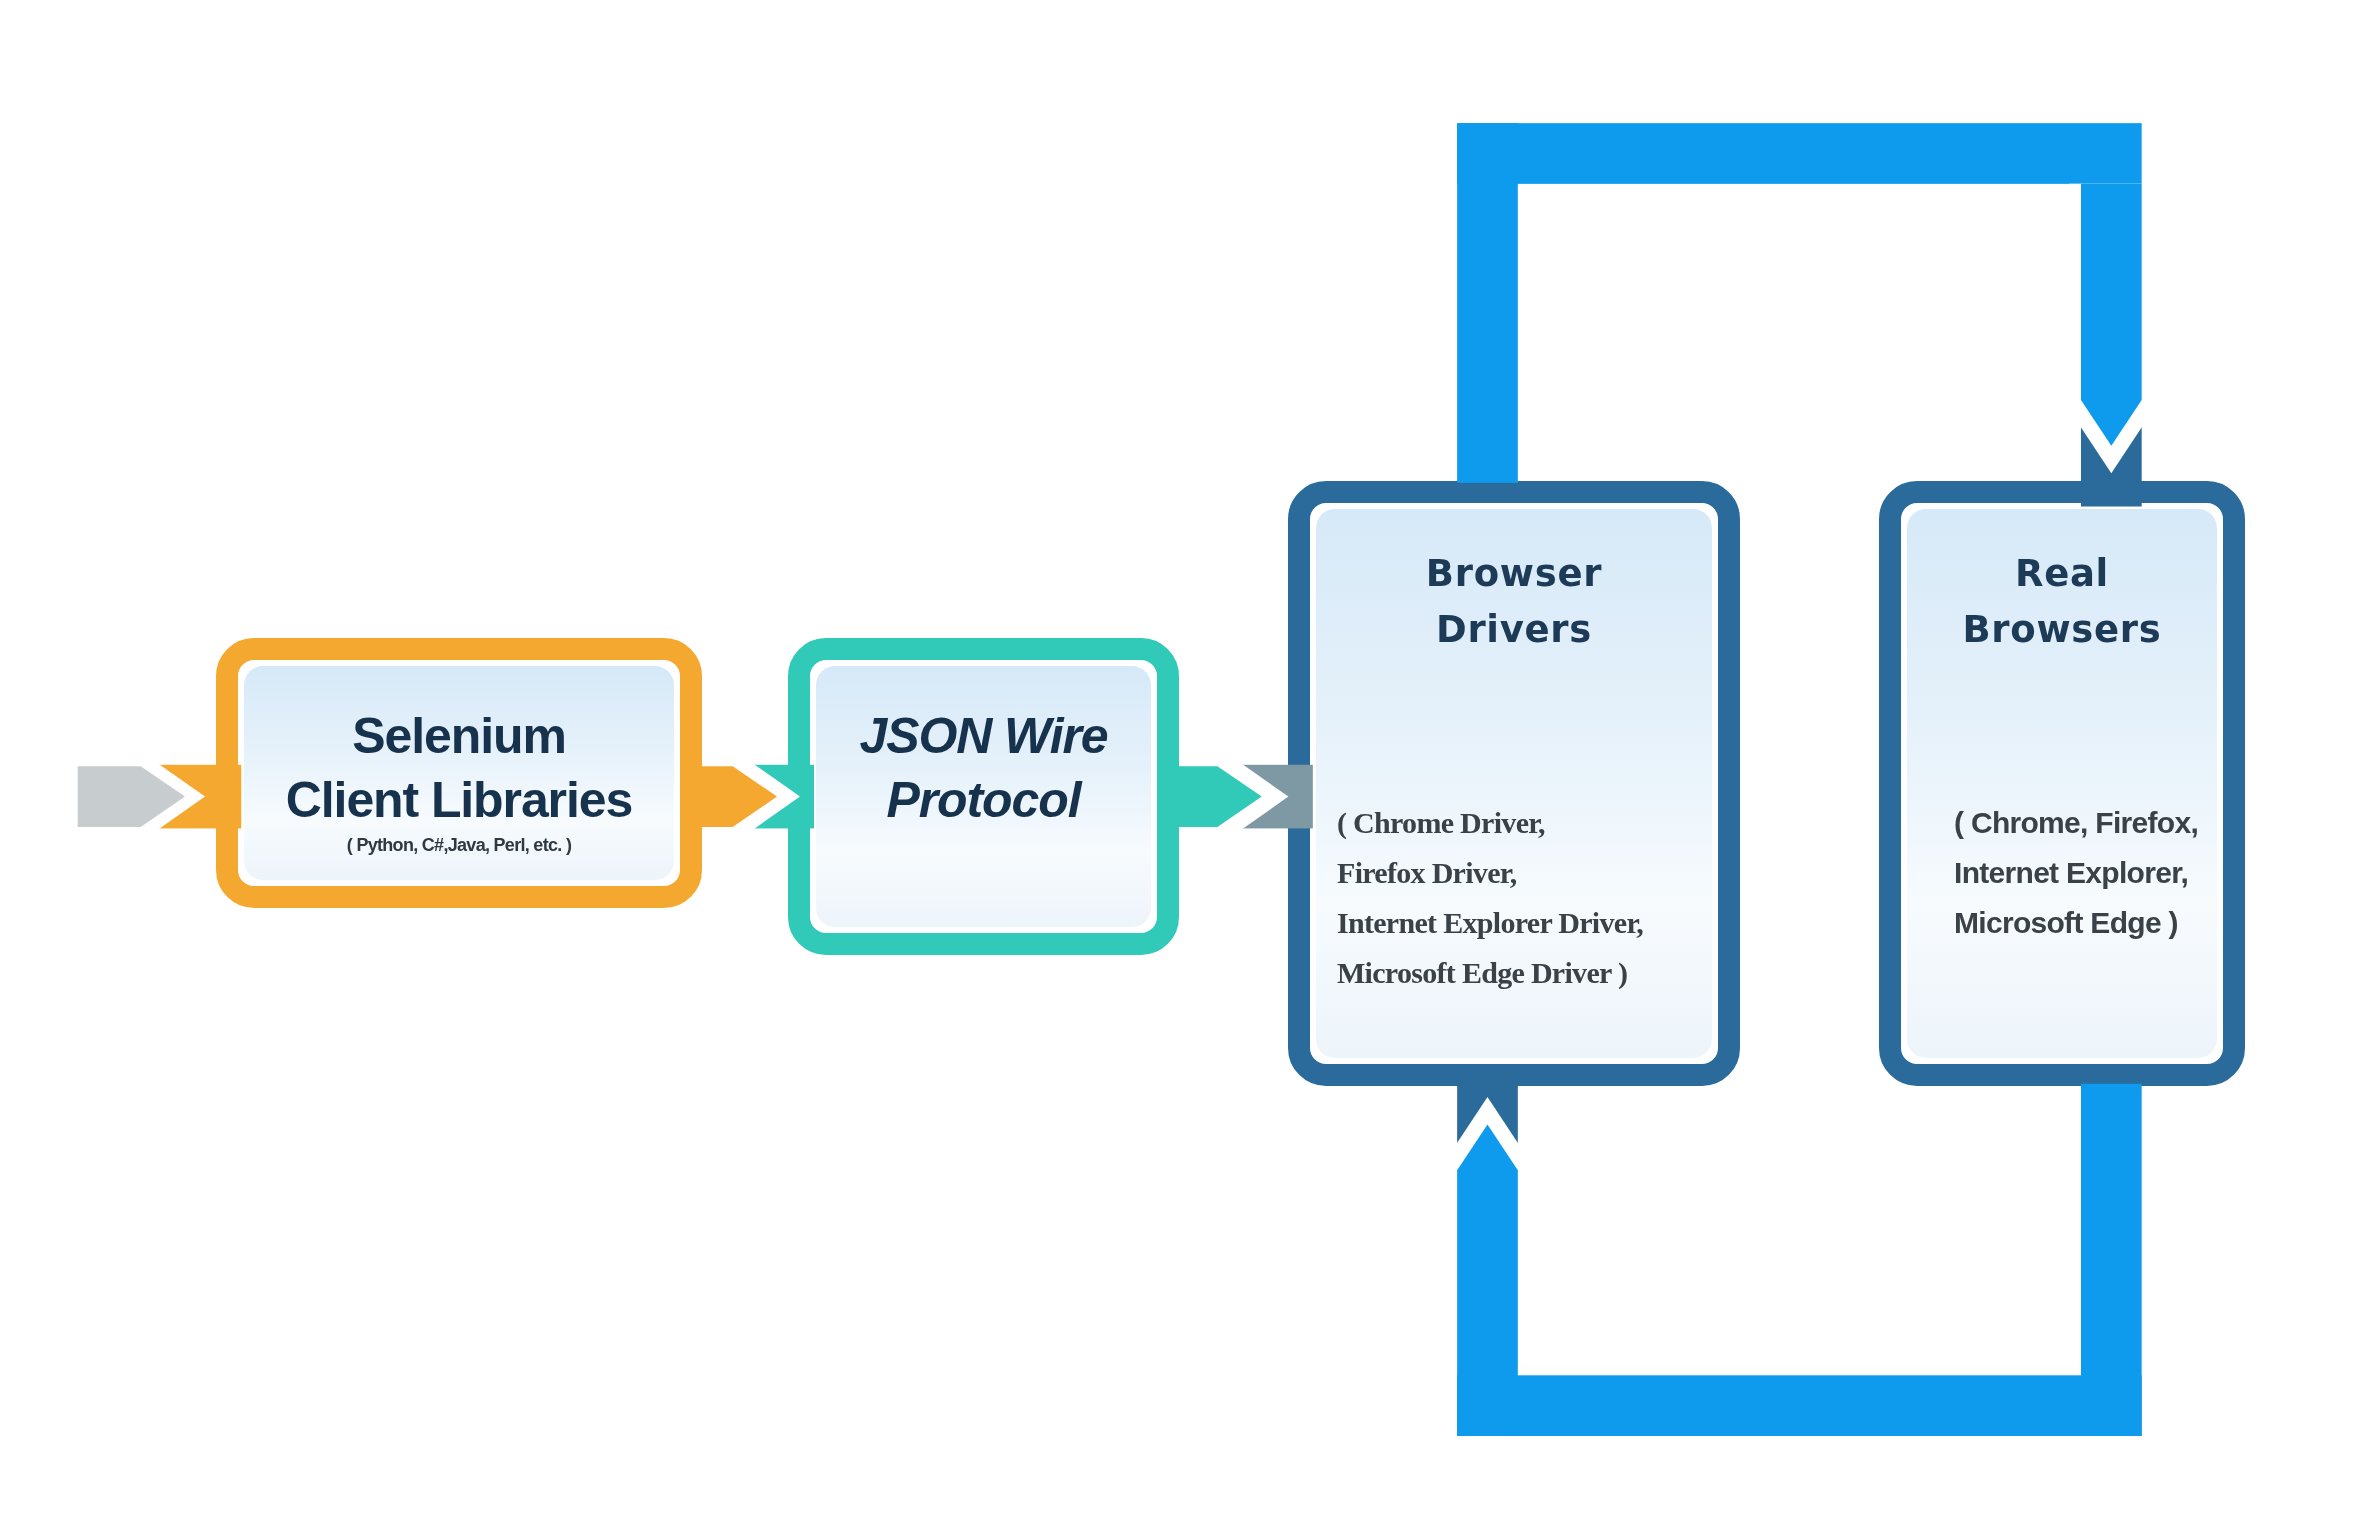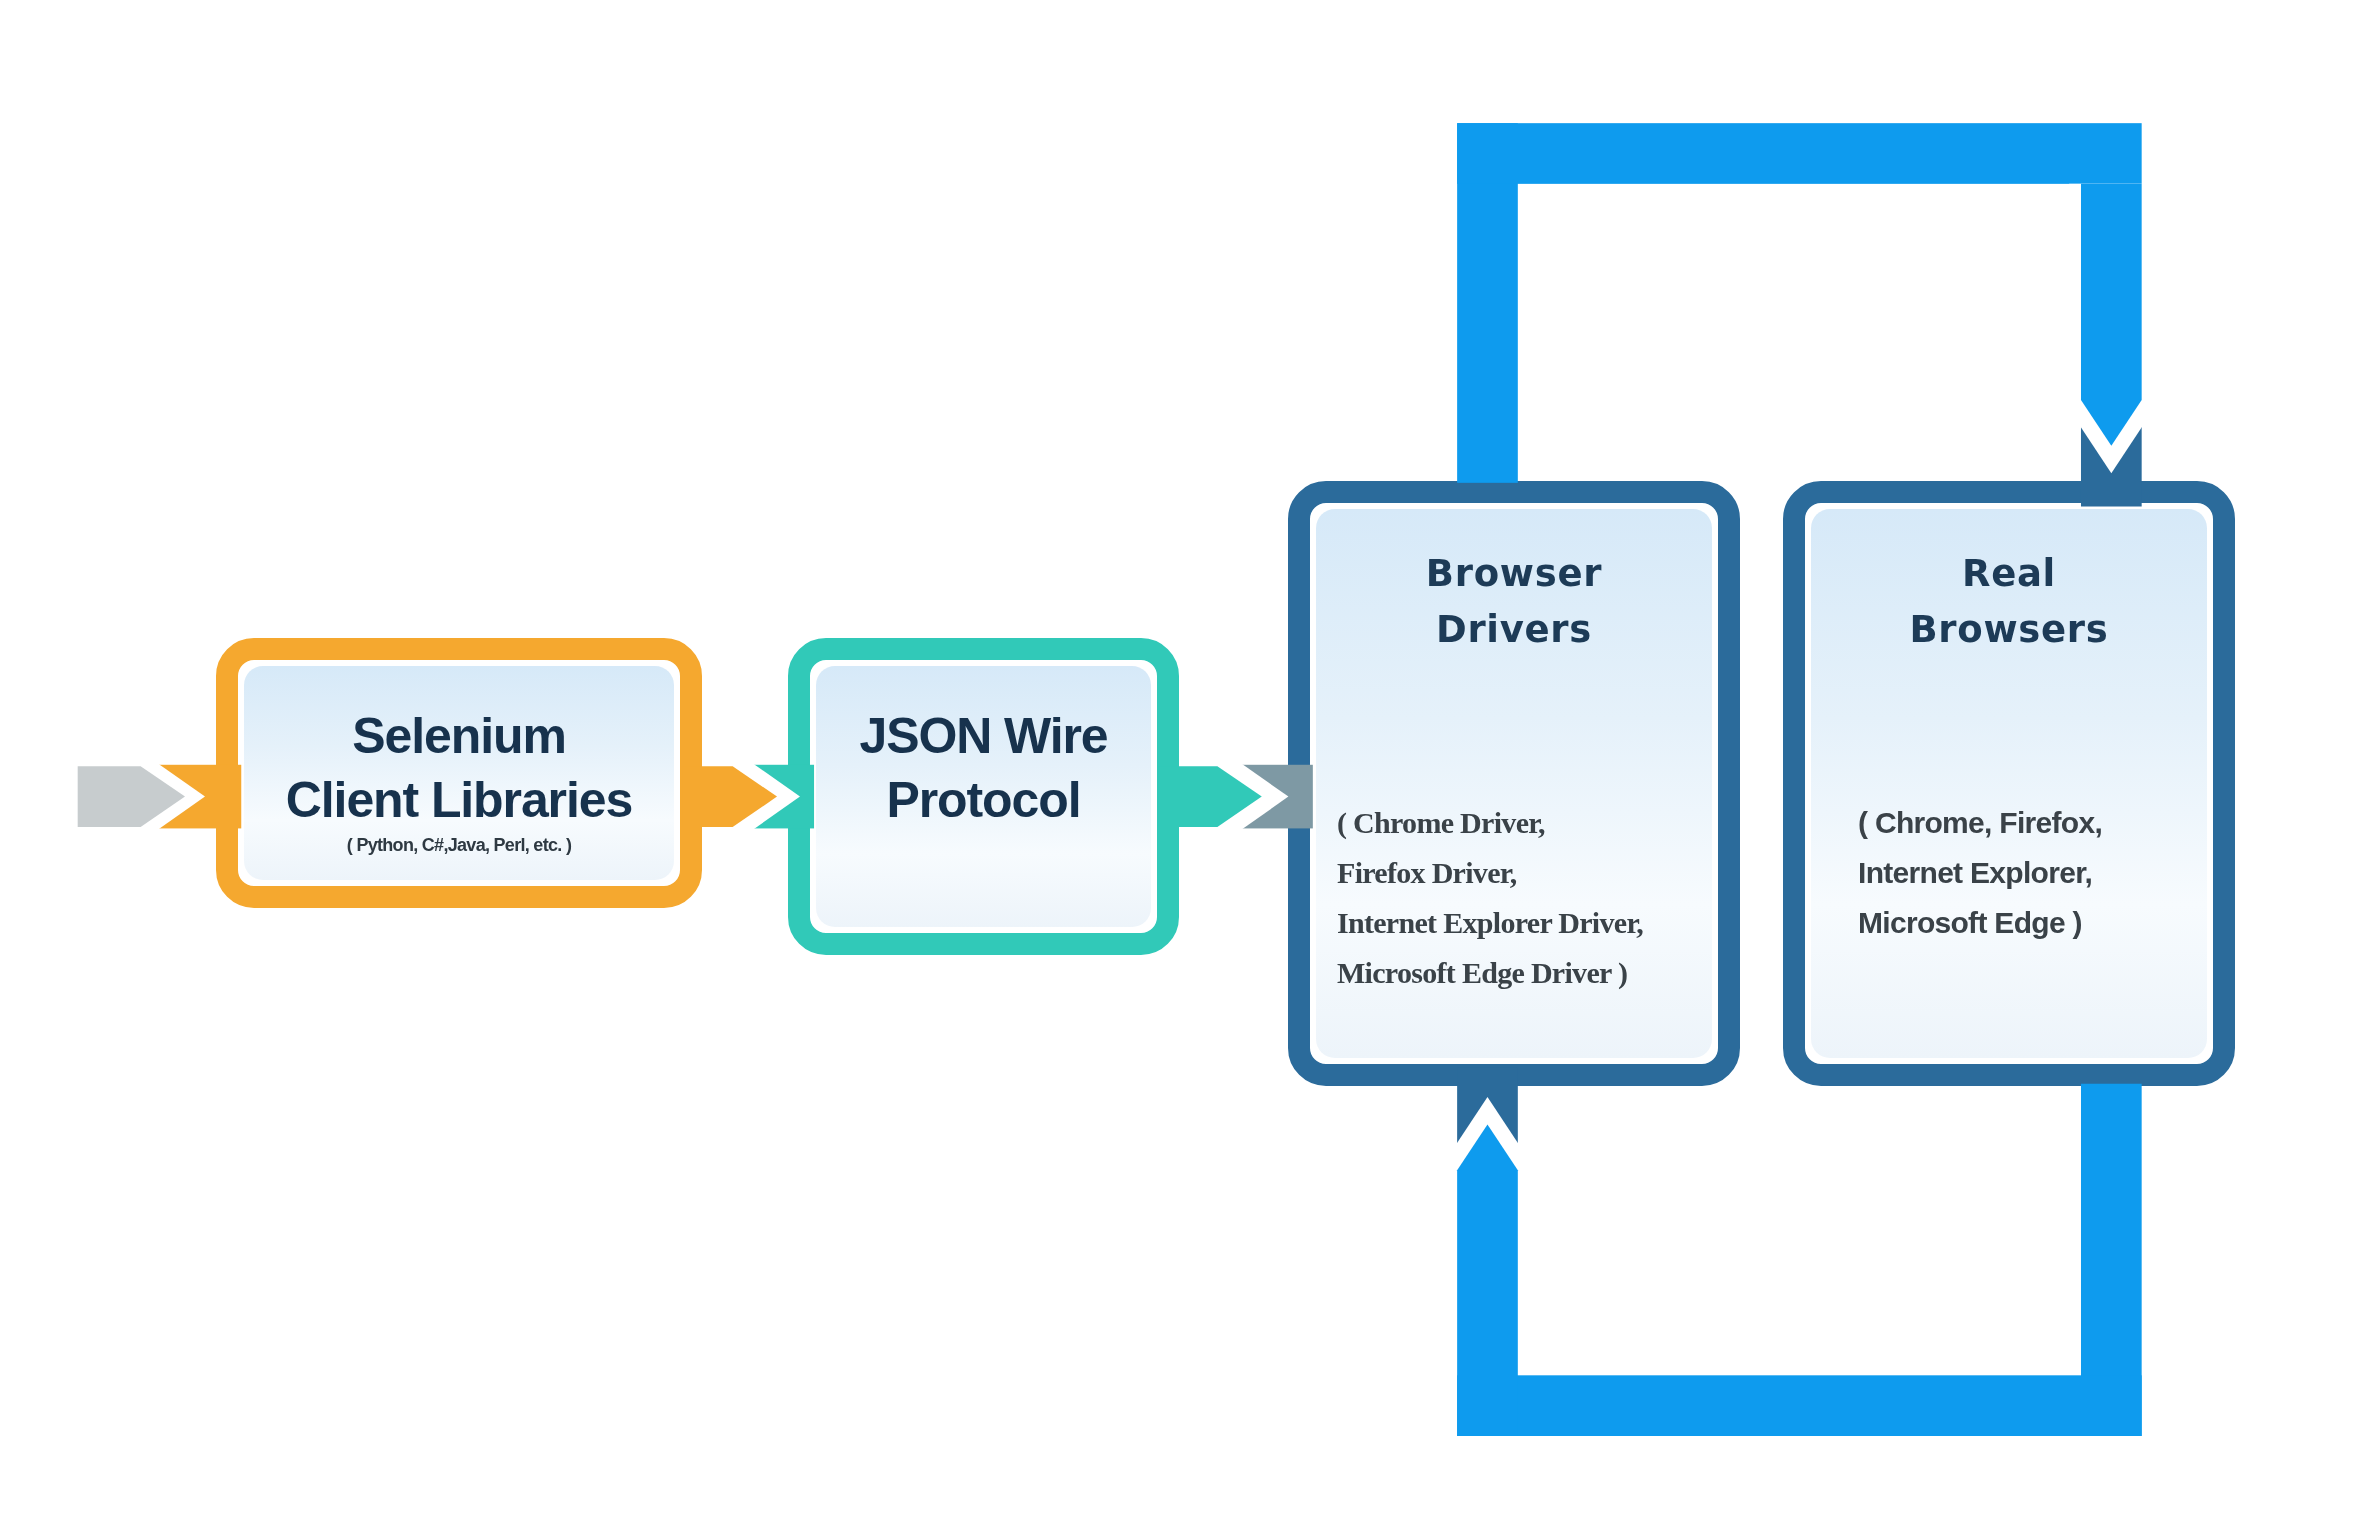--- a/index.html
+++ b/index.html
@@ -15,32 +15,32 @@
   
   .node {
     position: absolute;
     box-sizing: border-box;
     border-style: solid;
     border-width: 22px;
     border-radius: 38px;
     background: #ffffff;
   }
   .node--orange { border-color: #F5A82F; }
-  .node--teal   { border-color: #31C9B8; }
+  .node--teal   { border-color: #31C9B8; font-style: italic; }
   .node--blue   { border-color: #2B6B9B; padding-left: 9px; }
   .node-inner {
     position: absolute;
     inset: 6px;
     border-radius: 19px;
     background: linear-gradient(180deg, #d6e9f8 0%, #e5f1fa 38%, #f7fbfe 72%, #edf4fa 100%);
   }
   #node-selenium { left: 216px; top: 638px; width: 486px; height: 270px; }
   #node-jsonwire { left: 788px; top: 638px; width: 391px; height: 317px; }
   #node-drivers  { left: 1288px; top: 481px; width: 452px; height: 605px; }
-  #node-browsers { left: 1783px; top: 481px; width: 452px; height: 605px; }
+  #node-browsers { left: 1879px; top: 481px; width: 366px; height: 605px; }
 
   .title {
     position: absolute; left: 0; right: 0;
     text-align: center; font-weight: bold; margin: 0;
   }
   .title--sm {
     top: 44px; font-size: 50px; line-height: 64px;
     letter-spacing: -1.1px; color: #17324D;
   }
   .title--lg {

